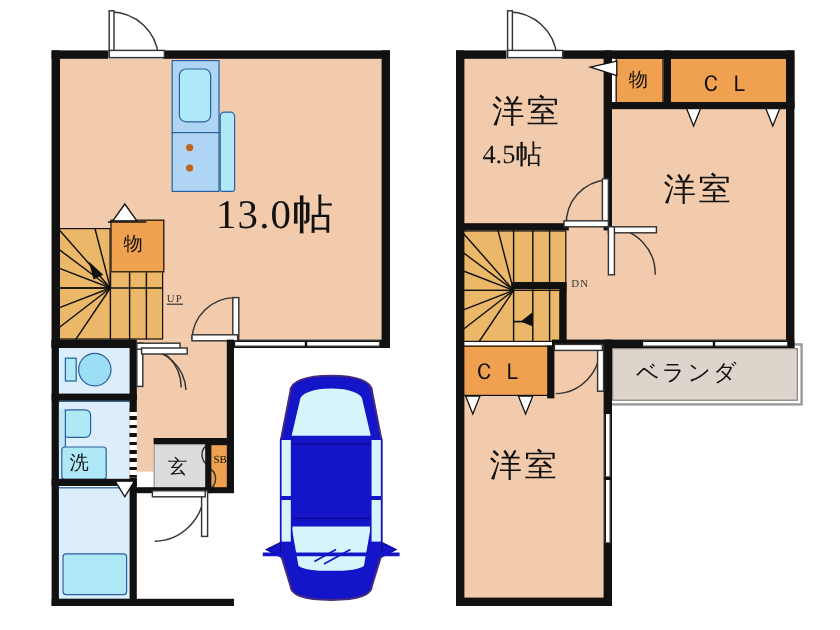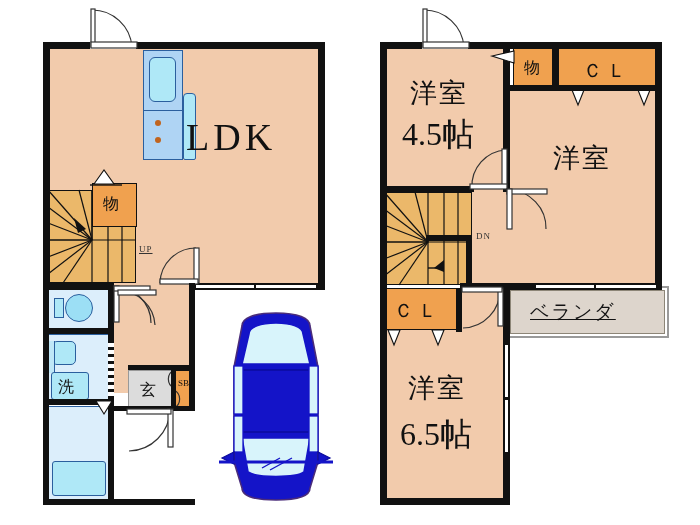--- a/index.html
+++ b/index.html
@@ -16,26 +16,26 @@
   .gray{position:absolute;background:#DCDCDC;box-sizing:border-box;border:1px solid #999;}
   .veranda{position:absolute;background:#DDD5CC;box-sizing:border-box;border:1px solid #8c8577;}
   .stair{position:absolute;background:#EBB86A;box-sizing:border-box;border:1px solid #111;}
   .whitefill{position:absolute;background:#ffffff;box-sizing:border-box;}
 
   .lbl{position:absolute;color:#111;line-height:1;white-space:nowrap;
        font-family:"Liberation Serif","DejaVu Serif",serif;}
   .lbl-big{font-size:38px;letter-spacing:4px;}
   .lbl-num{font-size:34px;letter-spacing:1px;}
   .lbl-room{font-size:27px;letter-spacing:2px;}
-  .lbl-roomnum{font-size:32px;letter-spacing:0px;}
+  .lbl-roomnum{font-size:22px;letter-spacing:0px;}
   .lbl-cl{font-size:19px;letter-spacing:5px;}
   .lbl-sm{font-size:16px;}
   .lbl-xs{font-size:9px;letter-spacing:1px;color:#333;}
   .lbl-sb{font-size:9px;line-height:1.15;text-align:left;letter-spacing:0;}
-  .lbl-ver{font-size:19px;letter-spacing:2px;text-decoration:underline;}
+  .lbl-ver{font-size:19px;letter-spacing:2px;}
 
   svg{position:absolute;overflow:visible;}
   .dl{fill:none;stroke:#333;stroke-width:1.2;}
   .dpanel{fill:#ffffff;stroke:#333;stroke-width:1.2;}
   .stline{stroke:#111;stroke-width:1.2;fill:none;}
   .hang{fill:#ffffff;stroke:#111;stroke-width:1.1;}
 </style>
 </head>
 <body>
 
@@ -182,21 +182,21 @@
         <rect x="91" y="54" width="9" height="48" fill="#D8F4FB" stroke="#1414C8" stroke-width="1.3"></rect>
         <rect x="16" y="104" width="9" height="36" fill="#D8F4FB" stroke="#1414C8" stroke-width="1.3"></rect>
         <rect x="91" y="104" width="9" height="36" fill="#D8F4FB" stroke="#1414C8" stroke-width="1.3"></rect>
         <path d="M4 146 L16 140 L16 152 Z" fill="#1414C8" stroke="#0a0a9a" stroke-width="1.2"></path>
         <path d="M112 146 L100 140 L100 152 Z" fill="#1414C8" stroke="#0a0a9a" stroke-width="1.2"></path>
         <line x1="1" y1="150" x2="115" y2="150" stroke="#1414C8" stroke-width="3"></line>
         <path d="M44 156 L62 146 M52 158 L74 146" stroke="#1414C8" stroke-width="1.4" fill="none"></path>
       </g>
     </svg>
 
-    <div class="lbl lbl-big" style="left:186px;top:118px;">LDK</div>
+    <div class="lbl lbl-num" style="left:180px;top:163px;">13.0帖</div>
   </div>
 
   <div class="abs" style="left:350px;top:0;width:350px;height:525px;">
 
     <div class="room" style="left:30px;top:48px;width:130px;height:140px;"></div>
     <div class="room" style="left:110px;top:185px;width:50px;height:105px;"></div>
     <div class="room" style="left:158px;top:90px;width:152px;height:198px;"></div>
     <div class="room" style="left:30px;top:288px;width:130px;height:215px;"></div>
     <div class="room" style="left:30px;top:288px;width:80px;height:40px;"></div>
 
@@ -292,16 +292,15 @@
 
     <div class="abs" style="left:154px;top:345px;width:5px;height:52px;background:#ffffff;border-left:1px solid #111;border-right:1px solid #111;"></div>
     <div class="abs" style="left:154px;top:400px;width:5px;height:52px;background:#ffffff;border-left:1px solid #111;border-right:1px solid #111;"></div>
 
     <div class="lbl lbl-room" style="left:60px;top:80px;">洋室</div>
     <div class="lbl lbl-roomnum" style="left:52px;top:118px;">4.5帖</div>
 
     <div class="lbl lbl-room" style="left:203px;top:145px;">洋室</div>
 
     <div class="lbl lbl-room" style="left:58px;top:375px;">洋室</div>
-    <div class="lbl lbl-roomnum" style="left:50px;top:418px;">6.5帖</div>
   </div>
 
 </div>
 
 </body></html>

